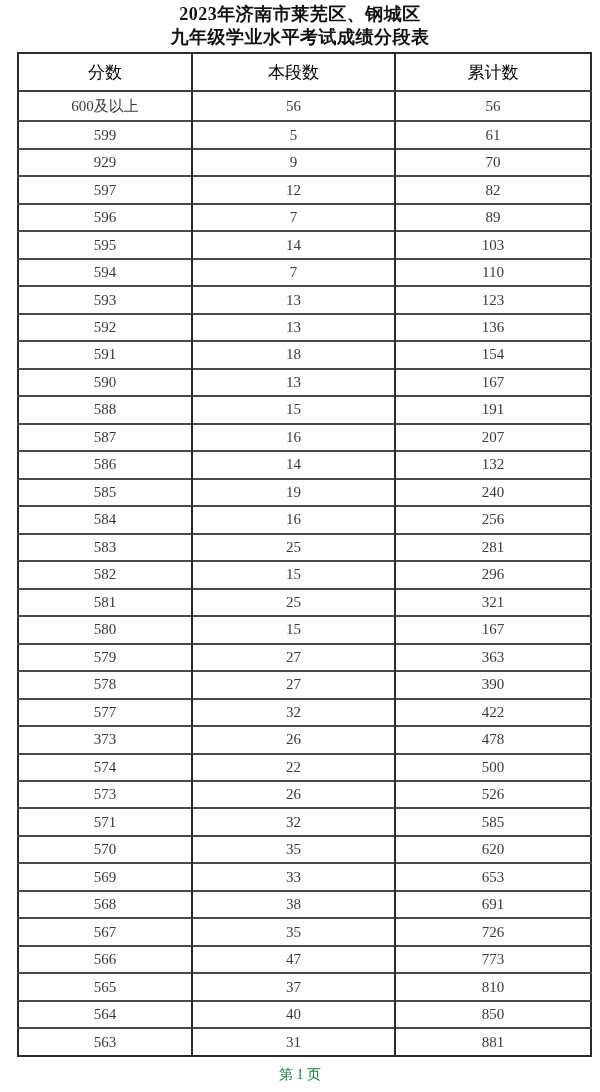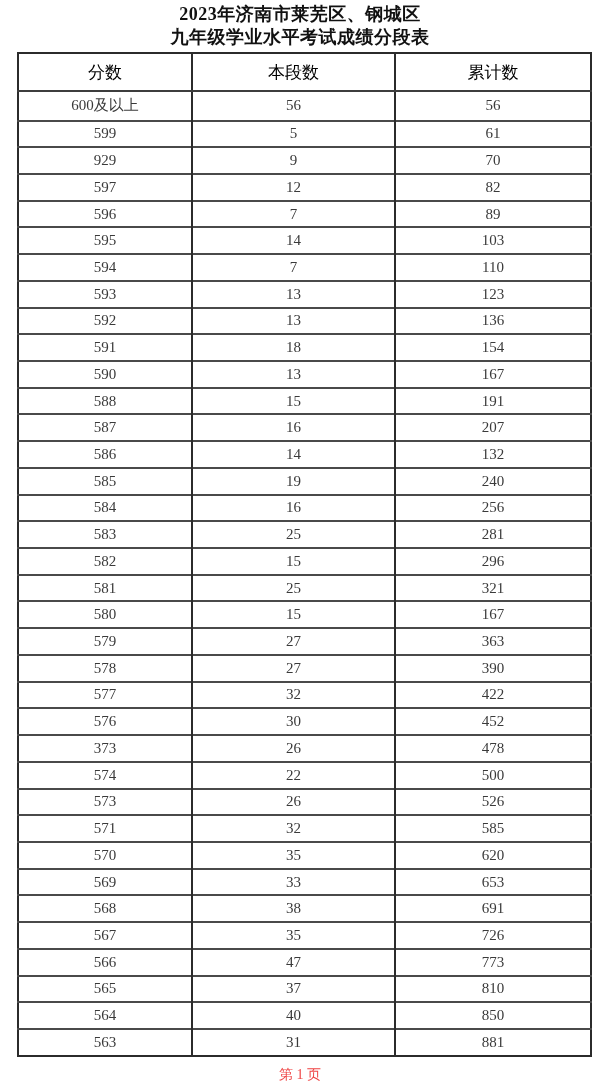--- a/index.html
+++ b/index.html
@@ -57,21 +57,21 @@
     vertical-align: middle;
     border-left: 2px solid #2b2b2b;
     border-top: 2px solid #4a4a4a;
   }
   td:first-child { border-left: none; border-radius: 6px; }
   tbody tr:first-child td { border-top: none; }
   .footer {
     margin-top: 9px;
     text-align: center;
     font-size: 14px;
-    color: #ef4444;
+    color: #15803d;
   }
 </style>
 </head>
 <body>
 
 <div class="page">
 
   <div class="title-block">
     <div class="title-line">2023年济南市莱芜区、钢城区</div>
     <div class="title-line">九年级学业水平考试成绩分段表</div>
@@ -200,25 +200,20 @@
           <td>578</td>
           <td>27</td>
           <td>390</td>
         </tr>
         <tr>
           <td>577</td>
           <td>32</td>
           <td>422</td>
         </tr>
         <tr>
-          <td>576</td>
-          <td>30</td>
-          <td>452</td>
-        </tr>
-        <tr>
           <td>373</td>
           <td>26</td>
           <td>478</td>
         </tr>
         <tr>
           <td>574</td>
           <td>22</td>
           <td>500</td>
         </tr>
         <tr>

